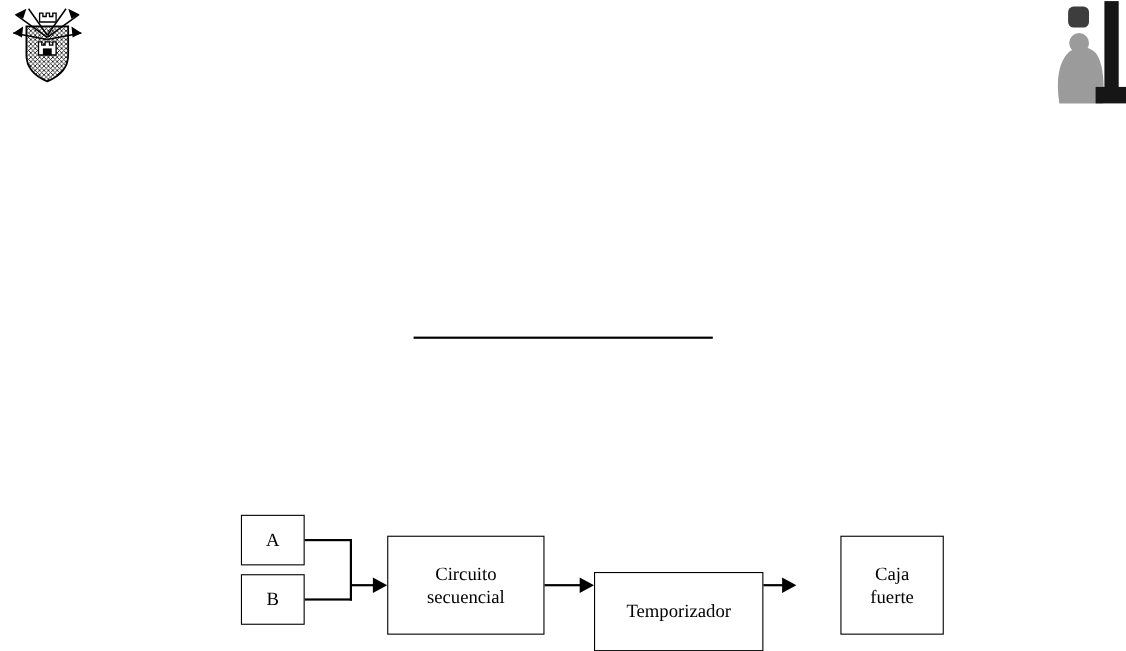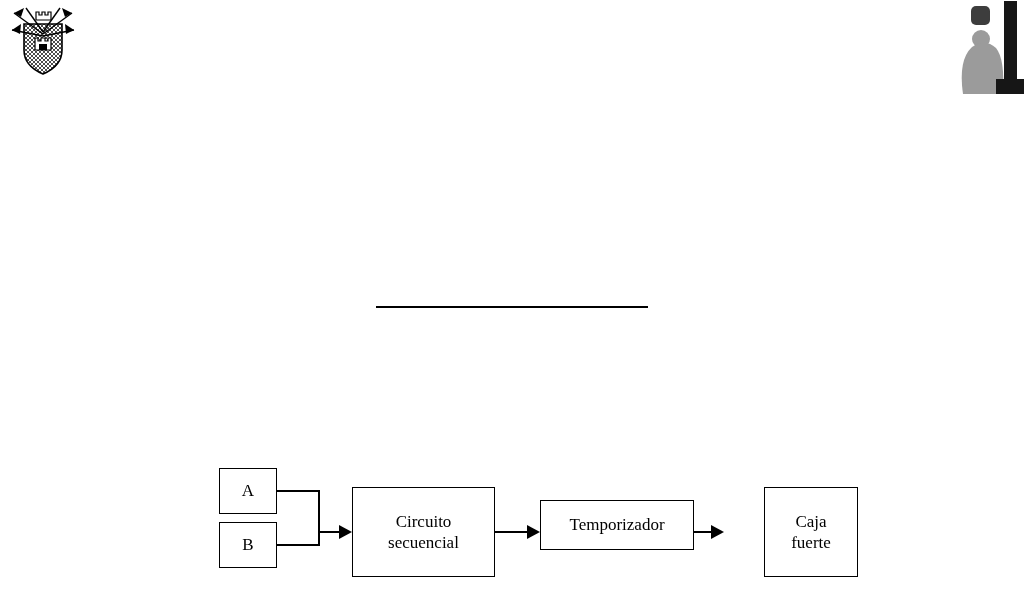--- a/index.html
+++ b/index.html
@@ -122,21 +122,21 @@
   <div class="arrow-right" style="left:339px; top:525px;"></div>
 
   <div class="dbox" style="left:352px; top:487px; width:143px; height:90px;">
     <span>Circuito</span>
     <span>secuencial</span>
   </div>
 
   <div class="hline" style="left:495px; top:531px; width:33px;"></div>
   <div class="arrow-right" style="left:527px; top:525px;"></div>
 
-  <div class="dbox" style="left:540px; top:500px; width:154px; height:50px;">
+  <div class="dbox" style="left:540px; top:520px; width:154px; height:72px;">
     <span>Temporizador</span>
   </div>
 
   <div class="hline" style="left:694px; top:531px; width:18px;"></div>
   <div class="arrow-right" style="left:711px; top:525px;"></div>
 
   <div class="dbox" style="left:724px; top:487px; width:94px; height:90px;margin-left:40px;">
     <span>Caja</span>
     <span>fuerte</span>
   </div>

